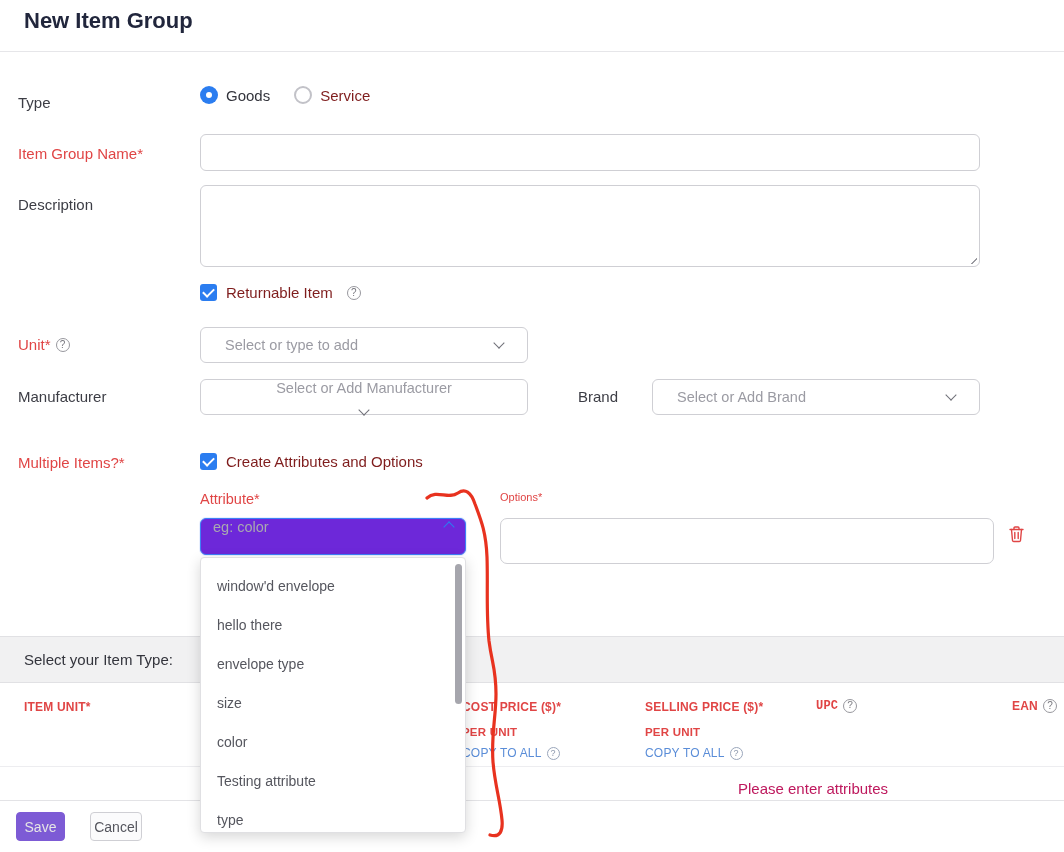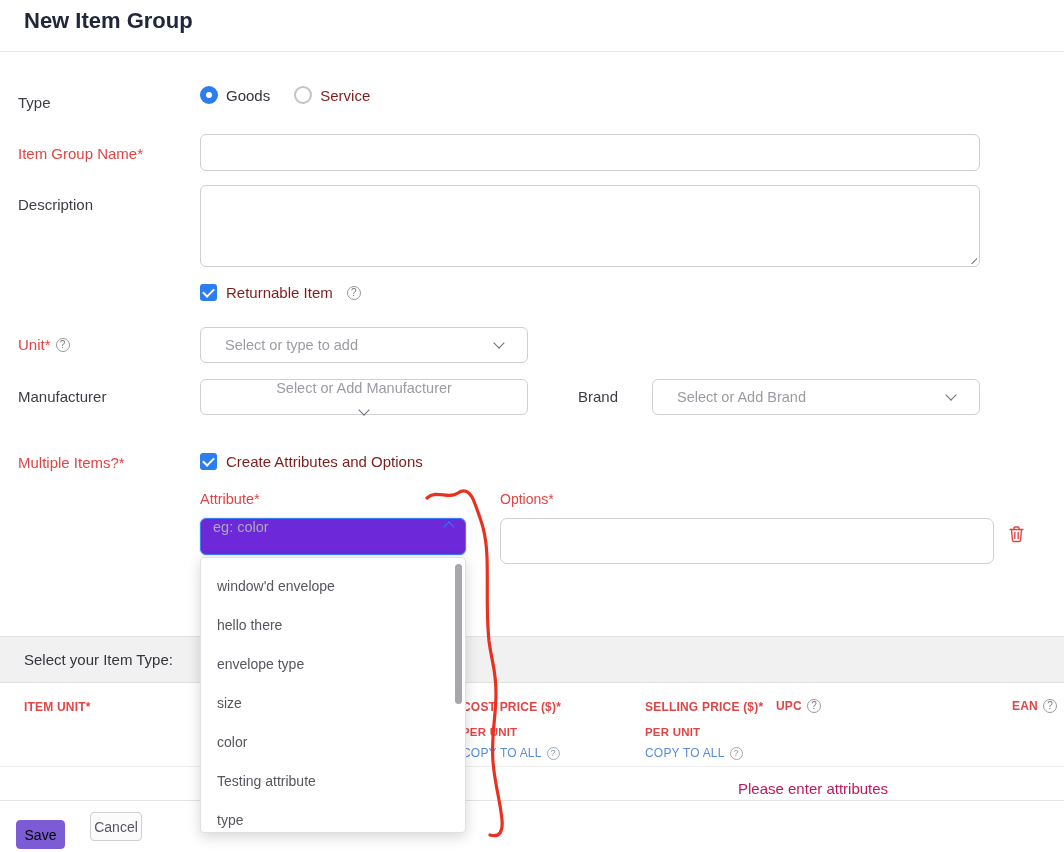--- a/index.html
+++ b/index.html
@@ -70,21 +70,21 @@
   .th{font-size:12px;font-weight:700;color:var(--red);letter-spacing:.2px;}
   .sub{font-size:11.5px;font-weight:700;color:var(--red);letter-spacing:.2px;}
   .copy{font-size:12px;font-weight:400;color:var(--link-blue);letter-spacing:.2px;display:flex;align-items:center;cursor:pointer;}
   .copy .help{width:13px;height:13px;font-size:9px;border-color:#9aa6bb;color:#8b97ac;}
   .thin-line{left:0;top:766px;width:1064px;height:0;border-top:1px solid #ededf0;}
   .empty-msg{font-size:15px;color:#be185d;}
 
   
   .ftr-line{left:0;top:800px;width:1064px;height:0;border-top:1px solid #e3e3e6;}
   .btn{border-radius:4px;font-size:14px;font-family:"Liberation Sans",sans-serif;cursor:pointer;display:flex;align-items:center;justify-content:center;}
-  .btn-save{background:var(--save-purple);color:#000000;border:1px solid var(--save-purple);margin-top:8px;}
+  .btn-save{background:var(--save-purple);color:#e5e5e5;border:1px solid var(--save-purple);}
   .btn-cancel{background:#fbfbfc;color:#55565e;border:1px solid #cfcfd4;}
 
   .annot{left:0;top:0;z-index:20;pointer-events:none;}
 </style>
 </head>
 <body>
 
 <div class="page">
 
   <div class="abs hdr">
@@ -137,21 +137,21 @@
     <span class="chev"></span>
   </div>
 
   <div class="abs lbl req" style="left:18px;top:454px;">Multiple Items?*</div>
   <div class="abs cb-row" style="left:200px;top:453px;">
     <span class="cb"></span>
     <span class="lbl">Create Attributes and Options</span>
   </div>
 
   <div class="abs lbl req" style="left:200px;top:491px;font-size:14.5px;">Attribute*</div>
-  <div class="abs lbl req" style="left:500px;top:491px;font-size:14px;">Options*</div>
+  <div class="abs lbl req" style="left:500px;top:491px;font-size:11px;">Options*</div>
 
   <div class="abs combo" style="left:200px;top:518px;width:266px;height:37px;">
     <span class="ph">eg: color</span>
     <span class="chev up"></span>
   </div>
 
   <input class="abs txt" style="left: 500px; top: 518px; width: 494px; height: 46px; border-radius: 7px;">
 
   <span class="abs trash" style="left:1008px;top:525px;">
     <svg width="17" height="18" viewBox="0 0 17 18">
@@ -177,21 +177,21 @@
     <span class="help">?</span>
   </div>
 
   <div class="abs th" style="left:645px;top:700px;">SELLING PRICE ($)*</div>
   <div class="abs sub" style="left:645px;top:726px;">PER UNIT</div>
   <div class="abs copy" style="left:645px;top:746px;">
     <span>COPY TO ALL</span>
     <span class="help">?</span>
   </div>
 
-  <div class="abs" style="left:776px;top:699px;display:flex;align-items:center;">
+  <div class="abs" style="left:816px;top:699px;display:flex;align-items:center;font-family:Liberation Mono, monospace;">
     <span class="th">UPC</span>
     <span class="help">?</span>
   </div>
   <div class="abs" style="left:1012px;top:699px;display:flex;align-items:center;">
     <span class="th">EAN</span>
     <span class="help">?</span>
   </div>
 
   <div class="abs thin-line"></div>
 

